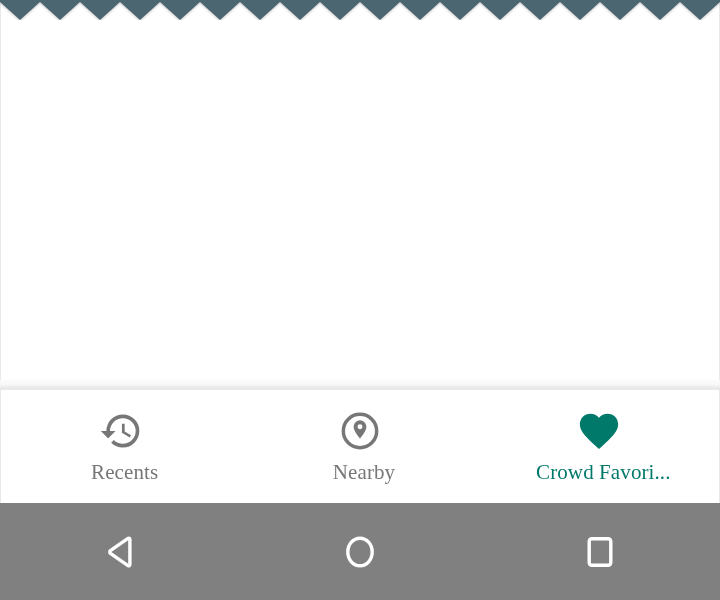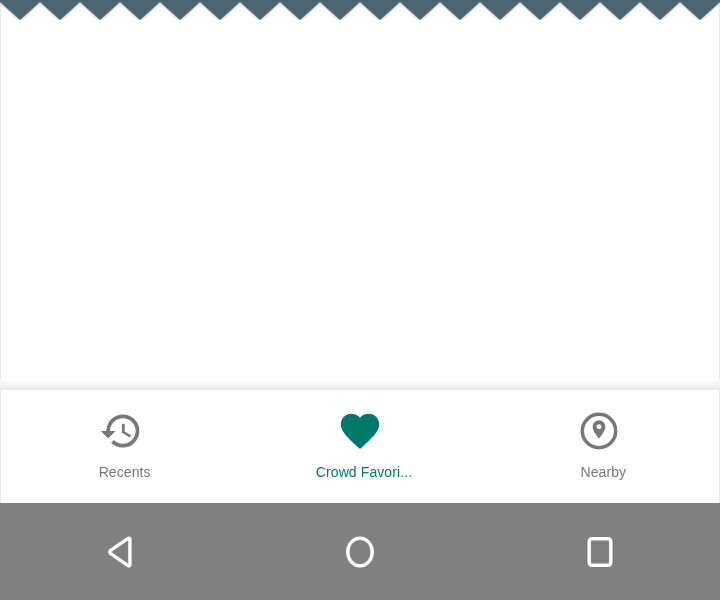--- a/index.html
+++ b/index.html
@@ -90,25 +90,25 @@
     user-select: none;
   }
   .nav-tab .tab-icon {
     height: 42px;
     display: flex;
     align-items: center;
     justify-content: center;
     margin-bottom: 8px;
   }
   .nav-tab .tab-label {
-    font-size: 14px;
+    font-size: 21px;
     line-height: 24px;
     letter-spacing: 0.1px;
     white-space: nowrap;
-    font-family: Liberation Sans, sans-serif;
+    font-family: Liberation Serif, serif;
     margin-left: 8px;
   }
   .nav-tab.inactive .tab-label { color: #777777; }
   .nav-tab.active .tab-label   { color: #00796b; }
 
   
   .system-nav {
     position: absolute;
     left: 0;
     top: 503px;
@@ -162,39 +162,39 @@
     <div class="nav-tab inactive">
       <span class="tab-icon">
         <svg width="44" height="44" viewBox="0 0 24 24" xmlns="http://www.w3.org/2000/svg">
           <path fill="#777777" d="M13 3a9 9 0 0 0-9 9H1l3.89 3.89.07.14L9 12H6a7 7 0 1 1 7 7 6.96 6.96 0 0 1-4.95-2.05L6.63 18.37A8.97 8.97 0 0 0 13 21a9 9 0 0 0 0-18z"></path>
           <path fill="#777777" d="M12.5 8v5l4.28 2.54.72-1.21-3.5-2.08V8z"></path>
         </svg>
       </span>
       <span class="tab-label">Recents</span>
     </div>
 
-    <div class="nav-tab active">
-      <span class="tab-icon">
-        <svg width="46" height="46" viewBox="0 0 24 24" xmlns="http://www.w3.org/2000/svg">
-          <path fill="#00796b" d="M12 21.35l-1.45-1.32C5.4 15.36 2 12.28 2 8.5 2 5.42 4.42 3 7.5 3c1.74 0 3.41.81 4.5 2.09C13.09 3.81 14.76 3 16.5 3 19.58 3 22 5.42 22 8.5c0 3.78-3.4 6.86-8.55 11.54L12 21.35z"></path>
-        </svg>
-      </span>
-      <span class="tab-label">Crowd Favori...</span>
-    </div>
-
     <div class="nav-tab inactive">
       <span class="tab-icon">
         <svg width="44" height="44" viewBox="0 0 24 24" xmlns="http://www.w3.org/2000/svg">
           <circle cx="12" cy="12" r="9.1" fill="none" stroke="#777777" stroke-width="1.9"></circle>
           <path fill="#777777" d="M12 6.2a3.5 3.5 0 0 0-3.5 3.5c0 2.43 3.5 6.4 3.5 6.4s3.5-3.97 3.5-6.4A3.5 3.5 0 0 0 12 6.2zm0 4.85a1.35 1.35 0 1 1 0-2.7 1.35 1.35 0 0 1 0 2.7z"></path>
         </svg>
       </span>
       <span class="tab-label">Nearby</span>
     </div>
 
+    <div class="nav-tab active">
+      <span class="tab-icon">
+        <svg width="46" height="46" viewBox="0 0 24 24" xmlns="http://www.w3.org/2000/svg">
+          <path fill="#00796b" d="M12 21.35l-1.45-1.32C5.4 15.36 2 12.28 2 8.5 2 5.42 4.42 3 7.5 3c1.74 0 3.41.81 4.5 2.09C13.09 3.81 14.76 3 16.5 3 19.58 3 22 5.42 22 8.5c0 3.78-3.4 6.86-8.55 11.54L12 21.35z"></path>
+        </svg>
+      </span>
+      <span class="tab-label">Crowd Favori...</span>
+    </div>
+
   </div>
 
   <div class="system-nav">
 
     <div class="sysnav-btn">
       <span>
         <svg width="48" height="48" viewBox="0 0 24 24" xmlns="http://www.w3.org/2000/svg">
           <path d="M16 5.2 L7.2 11.3 a0.95 0.95 0 0 0 0 1.4 L16 18.8 a0.6 0.6 0 0 0 0.95 -0.5 V5.7 a0.6 0.6 0 0 0 -0.95 -0.5 z" fill="none" stroke="#ffffff" stroke-width="1.7" stroke-linejoin="round"></path>
         </svg>
       </span>

